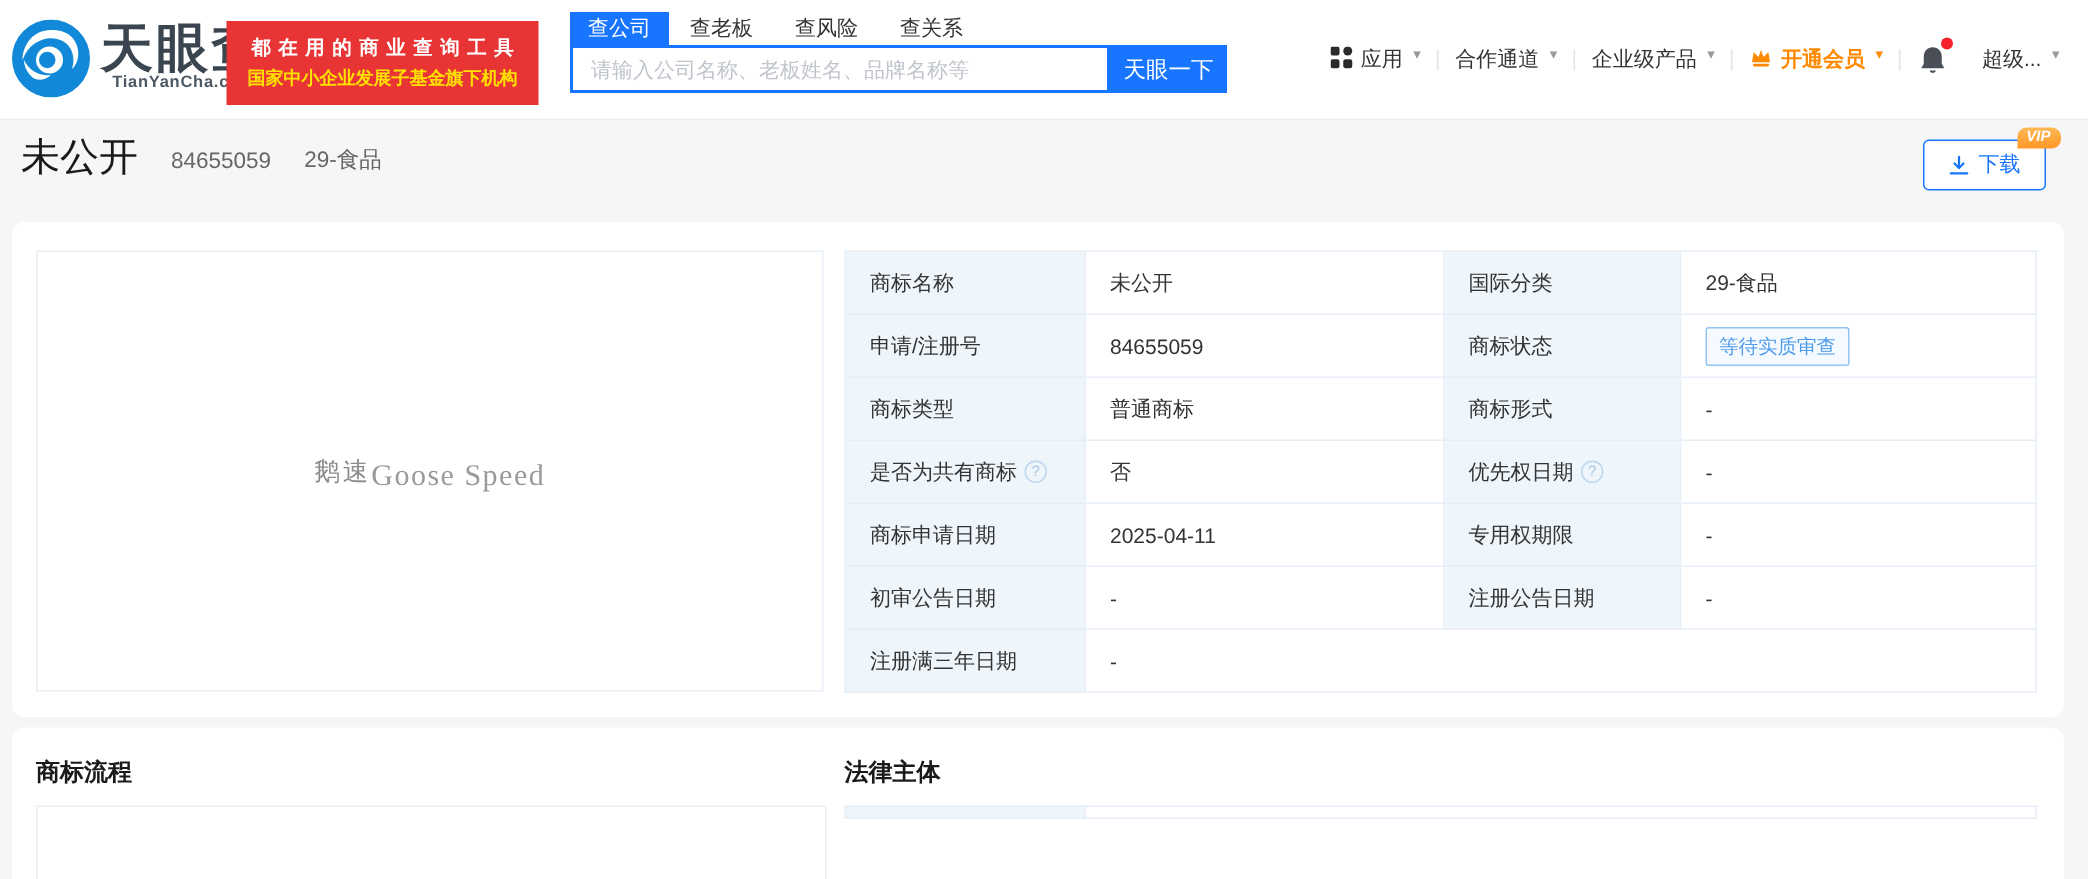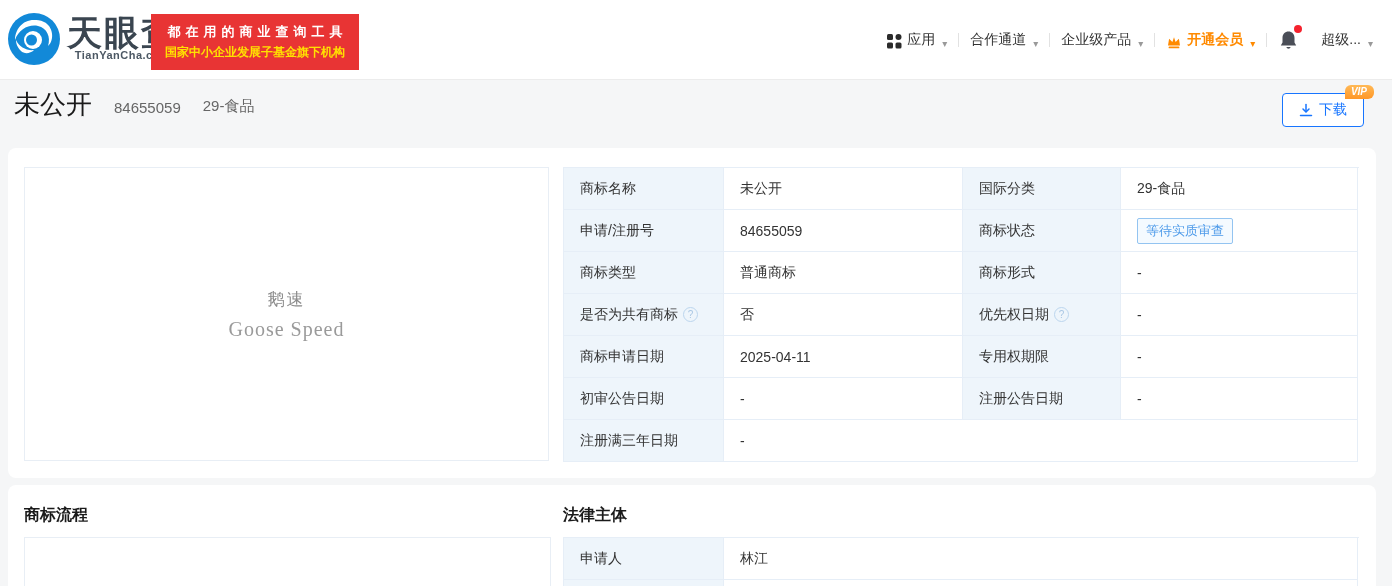--- a/index.html
+++ b/index.html
@@ -24,41 +24,41 @@
   .tabs { display:flex; height:22px; }
   .tab { font-size:14px; color:#333; padding:0 14px; display:flex; align-items:center; cursor:pointer; }
   .tab.active { background:#1775ff; color:#fff; padding:0 12px; }
   .search-row { display:flex; }
   .search-input { width:360px; height:32px; border:2px solid #1775ff; outline:none; padding:0 12px; font-size:14px; color:#333;
                   font-family:"Liberation Sans",sans-serif; }
   .search-input::placeholder { color:#c0c4cc; }
   .search-btn { width:78px; height:32px; background:#1775ff; color:#fff; font-size:15px; border:none; cursor:pointer;
                 font-family:"Liberation Sans",sans-serif; }
   .nav-right { position:absolute; right:8px; top:0; height:80px; display:flex; align-items:center; }
-  .nav-item { display:flex; align-items:flex-end; gap:5px; font-size:14px; color:#333; cursor:pointer; padding:0 11px; white-space:nowrap; }
+  .nav-item { display:flex; align-items:flex-start; gap:5px; font-size:14px; color:#333; cursor:pointer; padding:0 11px; white-space:nowrap; }
   .nav-item.orange { color:#ff8a00; font-weight:700; }
   .caret { font-size:10px; color:#999; margin-left:2px; }
   .nav-item.orange .caret { color:#ff8a00; }
   .nav-div { width:1px; height:14px; background:#e2e2e2; }
   .bell-wrap { position:relative; padding:0 12px; cursor:pointer; display:flex; align-items:center; }
   .bell-dot { position:absolute; top:-5px; right:8px; width:8px; height:8px; border-radius:50%; background:#f5222d; }
   
   .title-row { position:absolute; left:14px; top:86px; display:flex; align-items:flex-end; gap:22px; }
   .page-title { font-size:26px; color:#1a1a1a; font-weight:500; line-height:36px; }
   .title-sub { font-size:15px; color:#666; padding-bottom:6px; }
   .dl-btn { position:absolute; right:28px; top:93px; width:82px; height:34px; background:#fff; border:1px solid #1775ff;
             border-radius:4px; color:#1775ff; font-size:14px; display:flex; align-items:center; justify-content:center; gap:6px; cursor:pointer; }
   .vip-badge { position:absolute; top:-9px; right:-11px; background:linear-gradient(180deg,#ffb956,#ff9727); color:#fff;
                font-size:10px; font-weight:700; font-style:italic; padding:1px 7px 2px 6px; border-radius:6px 6px 6px 0; }
   
   .card { position:absolute; background:#fff; border-radius:8px; }
   .card1 { left:8px; top:148px; width:1368px; height:330px; }
   .card2 { left:8px; top:485px; width:1368px; height:130px; }
   .tm-box { position:absolute; left:16px; top:19px; width:525px; height:294px; border:1px solid #e8eef5;
-            display:flex; flex-direction:column; align-items:center; justify-content:center; }
+            display:flex; flex-direction:row; align-items:center; justify-content:center; }
   .tm-cn { font-family:"Liberation Serif","DejaVu Serif",serif; font-size:17px; color:#8b8b8b; letter-spacing:2px; }
   .tm-en { font-family:"Liberation Serif","DejaVu Serif",serif; font-size:20px; color:#9a9a9a; margin-top:7px; letter-spacing:1px; }
   .dt-table { position:absolute; left:555px; top:19px; width:796px; border-top:1px solid #e6eef7; border-left:1px solid #e6eef7; }
   .dt-row { display:grid; grid-template-columns:160px 239px 158px 237px; height:42px;text-align:right; }
   .dt-row.span { grid-template-columns:160px 634px; }
   .dt-cell { display:flex; align-items:center; padding-left:16px; font-size:14px; color:#333;
              border-right:1px solid #e6eef7; border-bottom:1px solid #e6eef7; background:#fff; }
   .dt-label { background:#eef5fb; }
   .help { width:15px; height:15px; border:1px solid #bcd6ee; border-radius:50%; color:#a9c7e4; font-size:10px;
           display:inline-flex; align-items:center; justify-content:center; margin-left:5px; cursor:pointer; }
@@ -93,20 +93,32 @@
       <span class="brand">天眼查</span>
       <span class="domain">TianYanCha.com</span>
     </span>
   </div>
 
   <div class="promo">
     <span class="promo-l1">都在用的商业查询工具</span>
     <span class="promo-l2">国家中小企业发展子基金旗下机构</span>
   </div>
 
+  <div class="search-area">
+    <div class="tabs">
+      <div class="tab active">查公司</div>
+      <div class="tab">查老板</div>
+      <div class="tab">查风险</div>
+      <div class="tab">查关系</div>
+    </div>
+    <div class="search-row">
+      <input class="search-input" placeholder="请输入公司名称、老板姓名、品牌名称等" style="">
+      <button class="search-btn">天眼一下</button>
+    </div>
+  </div>
 
   <div class="nav-right">
     <div class="nav-item">
       <span>
         <svg width="15" height="15" viewBox="0 0 15 15">
           <rect x="0" y="0" width="6" height="6" rx="1.5" fill="#2b2b2b"></rect>
           <rect x="0" y="8.5" width="6" height="6" rx="1.5" fill="#2b2b2b"></rect>
           <rect x="8.5" y="8.5" width="6" height="6" rx="1.5" fill="#2b2b2b"></rect>
           <circle cx="11.5" cy="3" r="3" fill="#2b2b2b"></circle>
         </svg>
@@ -228,22 +240,18 @@
     </div>
   </div>
 </div>
 
 <div class="card card2">
   <div class="sec-title left">商标流程</div>
   <div class="proc-box"></div>
 
   <div class="sec-title right">法律主体</div>
   <div class="legal-table">
-    <div class="lg-row">
-      <div class="dt-cell dt-label">申请人</div>
-      <div class="dt-cell">林江</div>
-    </div>
     <div class="lg-row partial">
       <div class="dt-cell dt-label"></div>
       <div class="dt-cell"></div>
     </div>
   </div>
 </div>
 
 </body></html>

